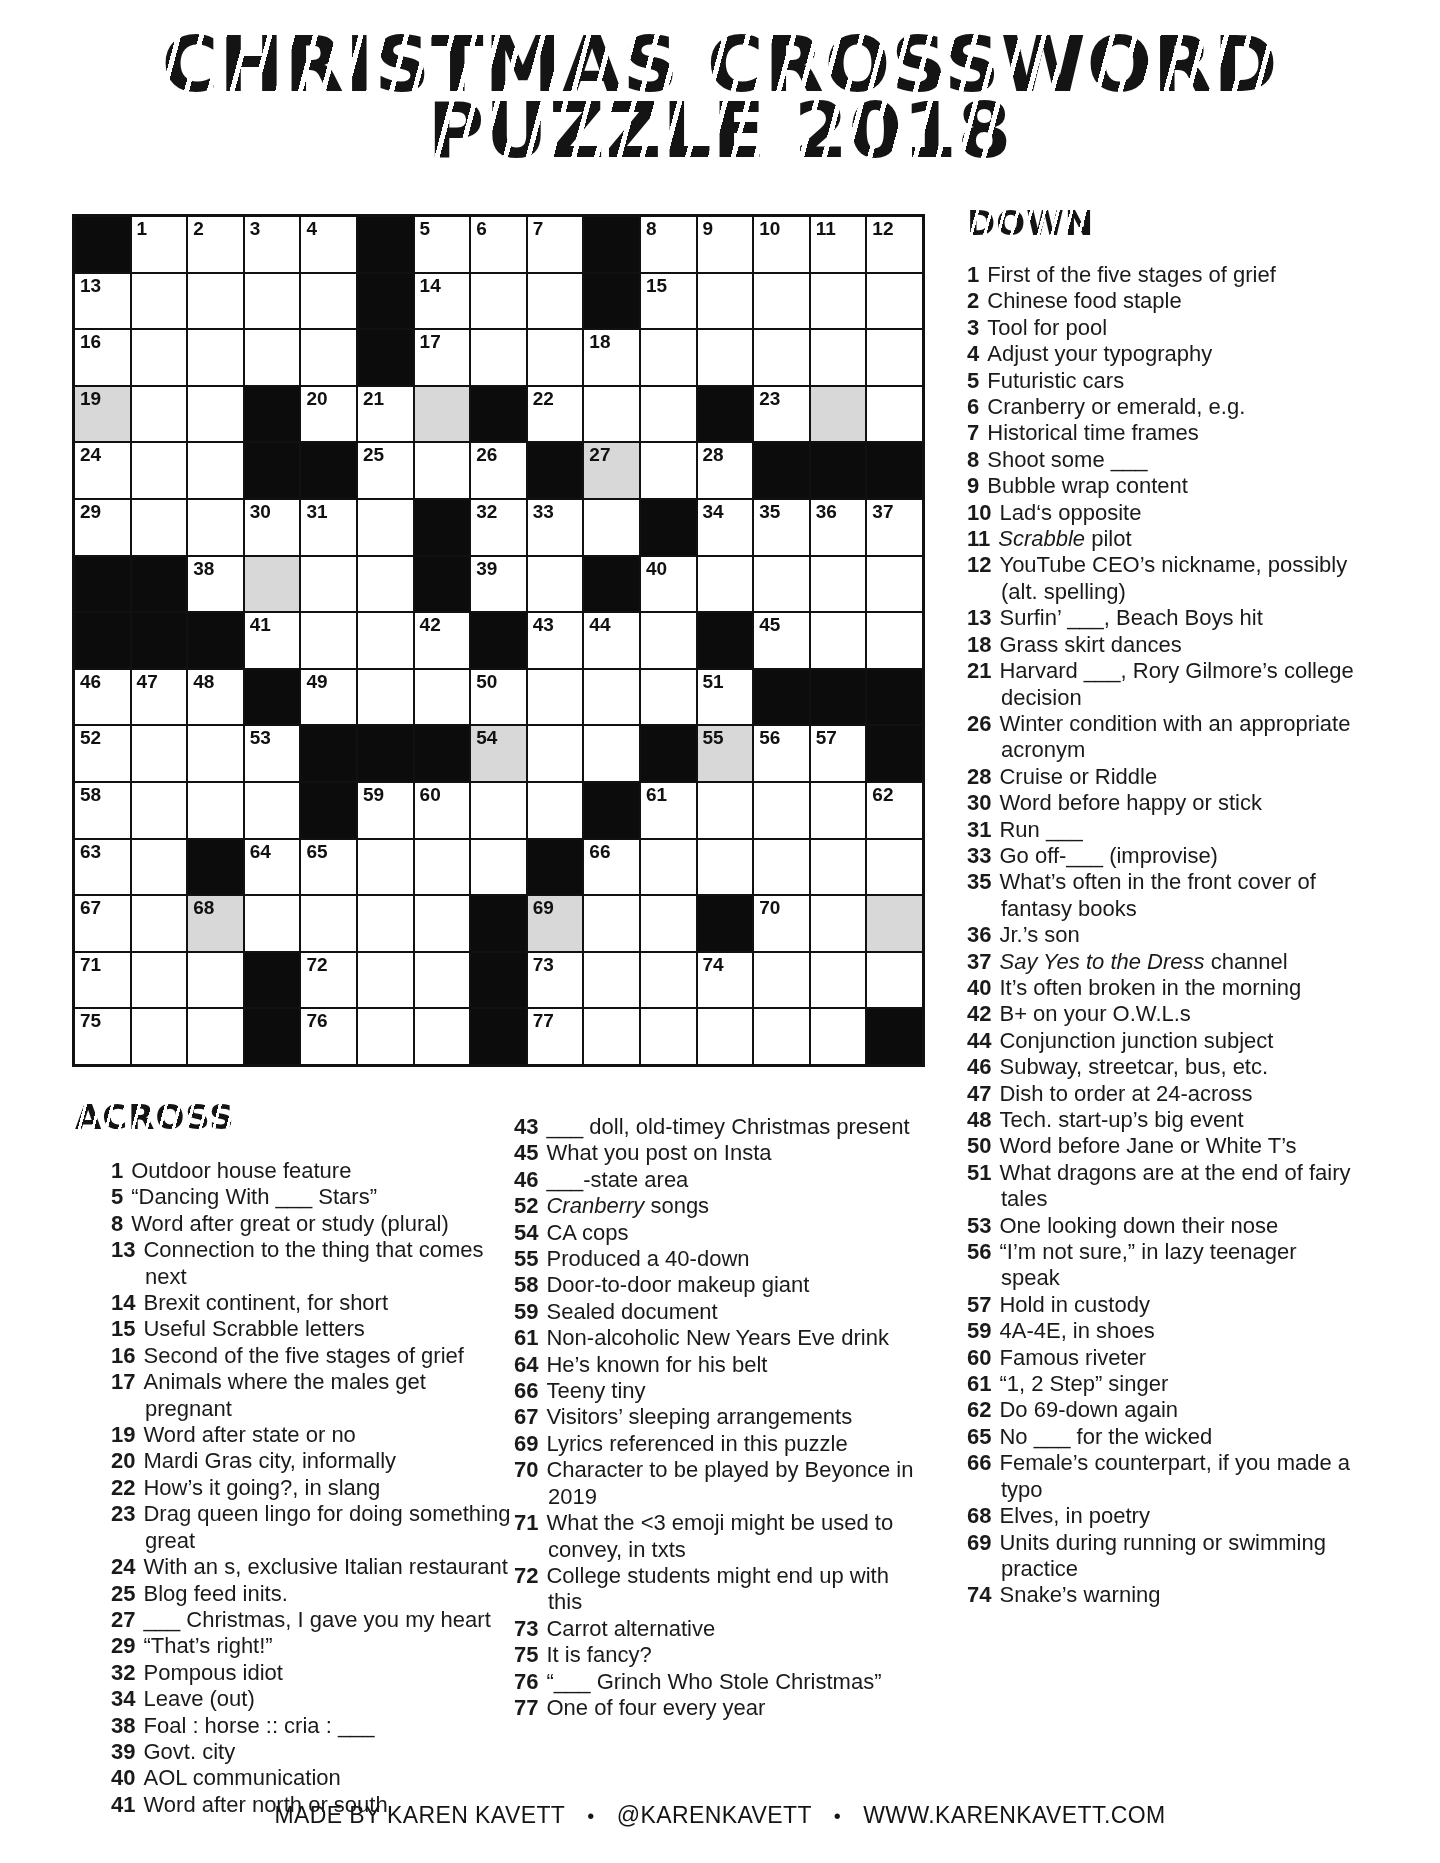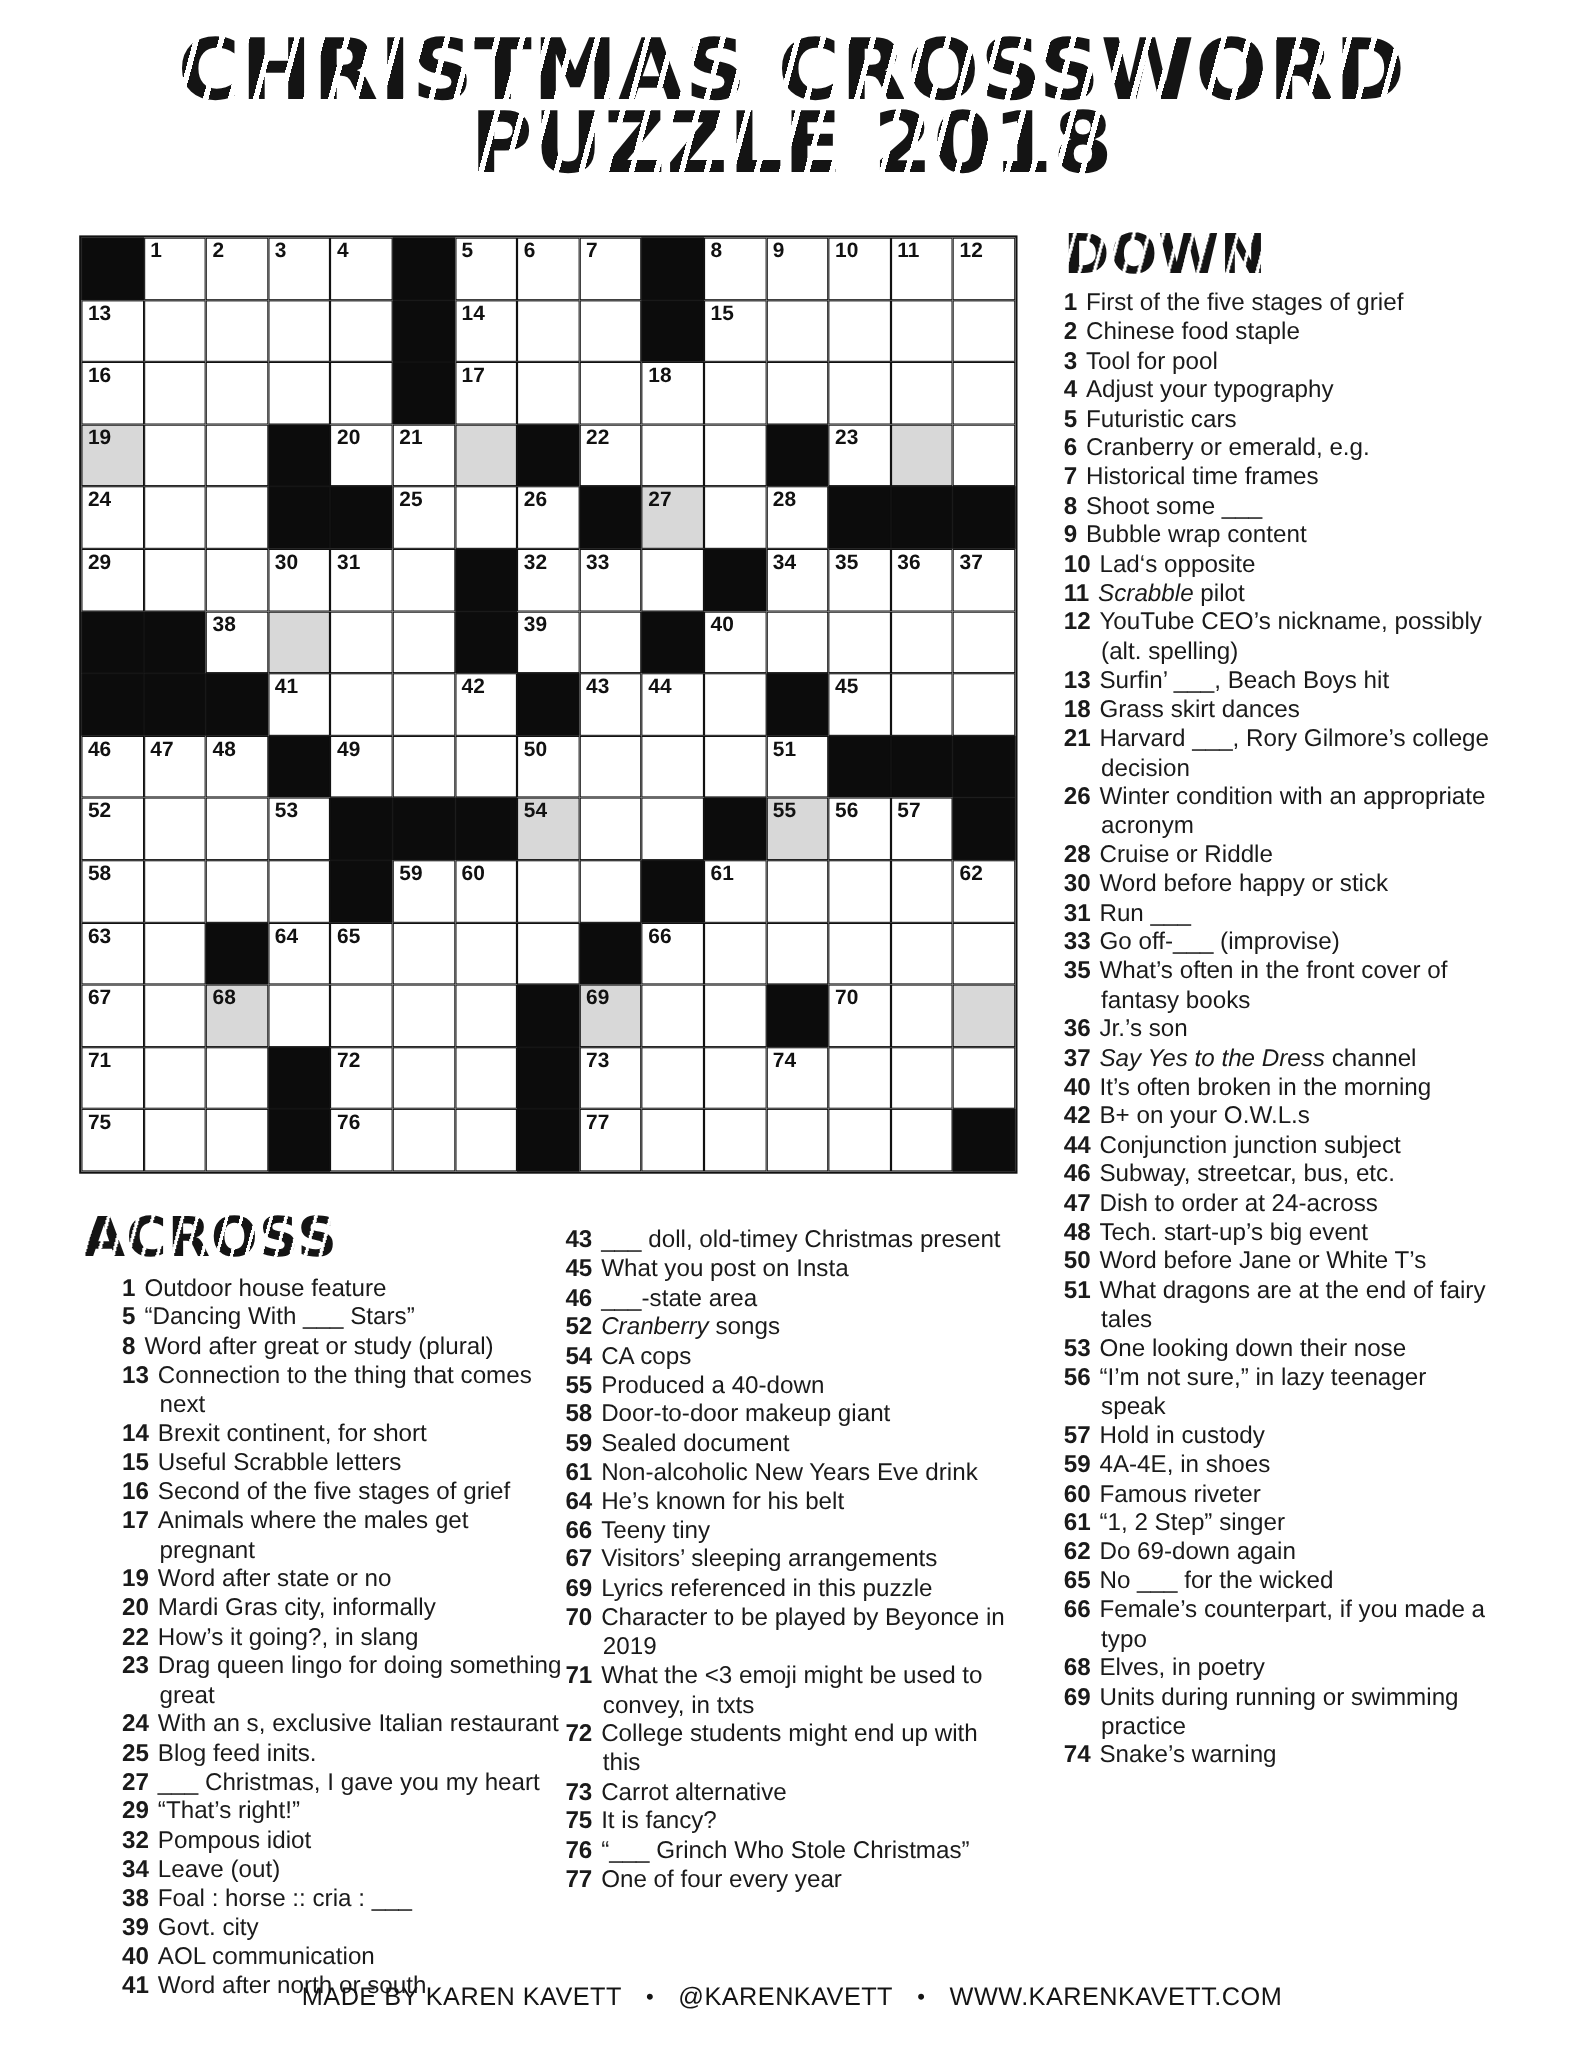--- a/index.html
+++ b/index.html
@@ -17,21 +17,21 @@
     .display{
       background-image:repeating-linear-gradient(105deg,#141414 0px,#141414 17px,#ffffff 17px,#ffffff 22px);
       -webkit-background-clip:text;background-clip:text;color:transparent;
     }
     .display.small{
       background-image:repeating-linear-gradient(105deg,#141414 0px,#141414 10px,#ffffff 10px,#ffffff 13px);
     }
   }
   .title-block{position:absolute;top:32px;left:0;right:0;text-align:center;}
   .title-line{font-size:77px;line-height:66px;}
-  .section-heading{font-size:50px;}
+  .section-heading{font-size:34px;}
   #down-heading{position:absolute;left:967px;top:206px;}
   #across-heading{position:absolute;left:75px;top:1100px;}
 
   
   #grid{
     position:absolute;left:72px;top:214px;
     display:grid;grid-template-columns:repeat(15,56.6px);grid-auto-rows:56.6px;
     border:2.5px solid #111;background:#fff;
   }
   .cell{border:1.4px solid #111;position:relative;box-sizing:border-box;background:#ffffff;}

